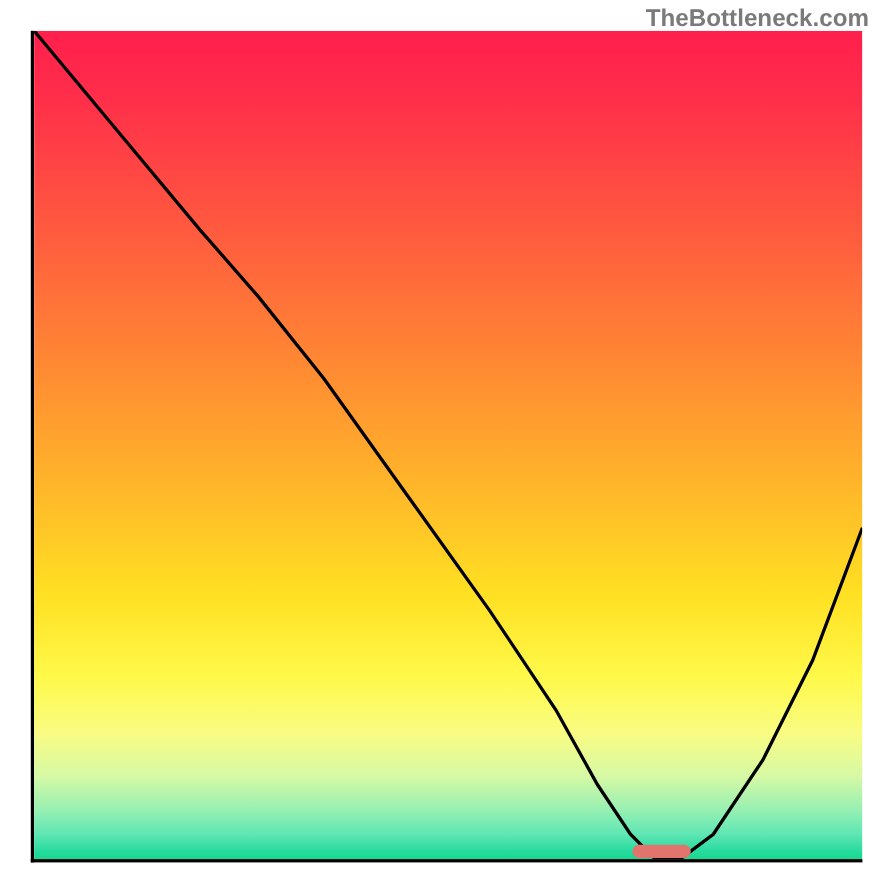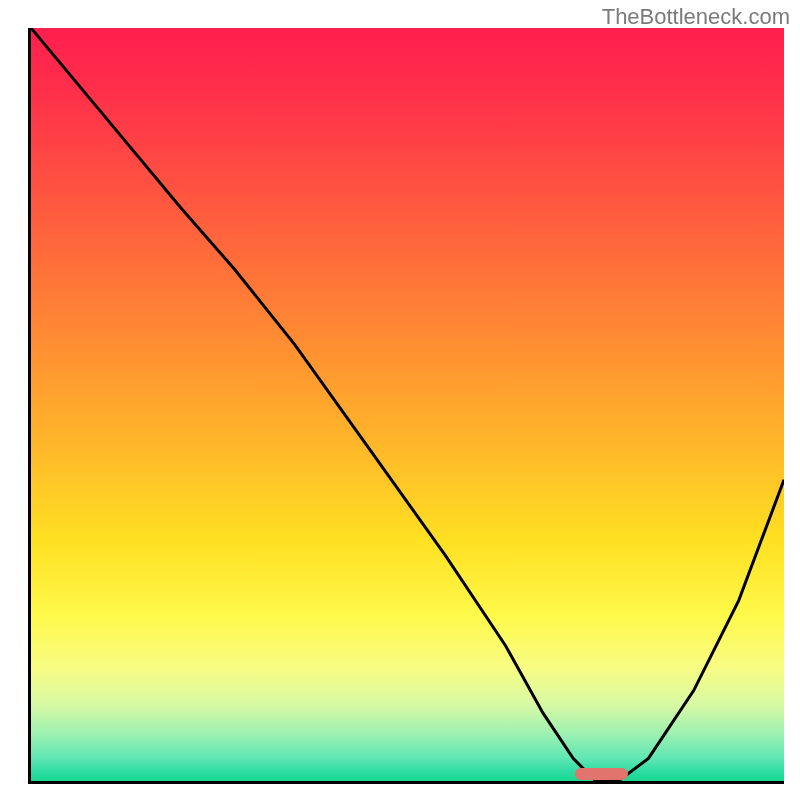--- a/index.html
+++ b/index.html
@@ -9,21 +9,21 @@
   background: #ffffff;
   position: relative;
   overflow: hidden;
 }
 .attribution {
   position: absolute;
   top: 4px;
   right: 10px;
   font-family: Arial, sans-serif;
   font-size: 22px;
-  font-weight: normal;
+  font-weight: bold;
   color: #7a7a7a;
   z-index: 10;
 }
 .plot-area {
   position: absolute;
   left: 28px;
   top: 28px;
   width: 756px;
   height: 756px;
   border-left: 3px solid #000;

